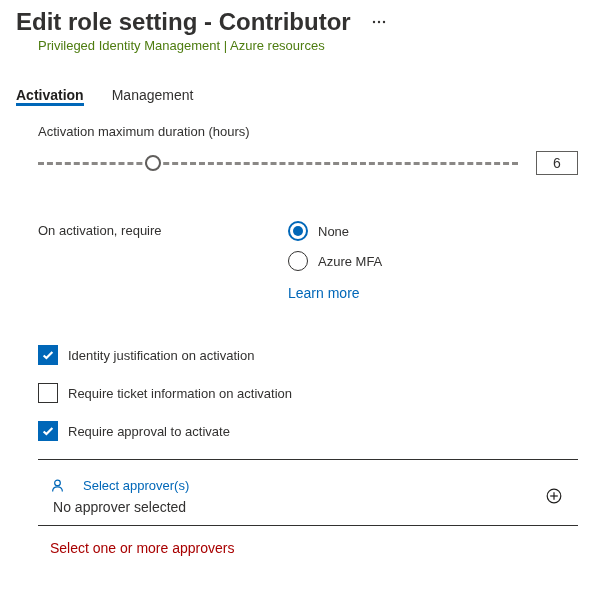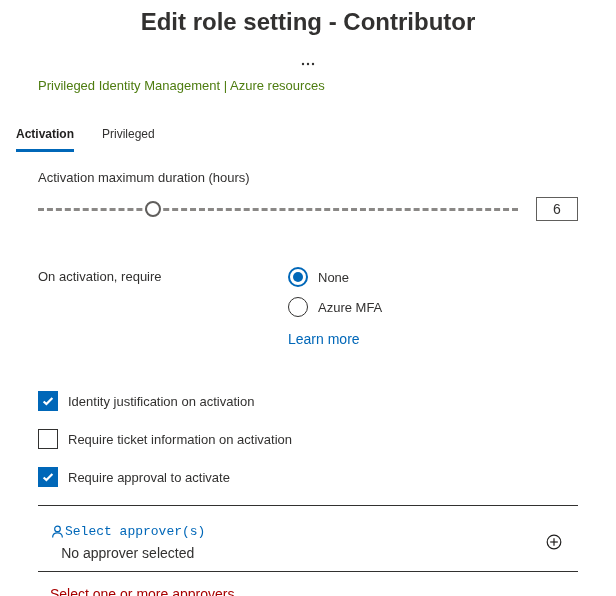--- a/index.html
+++ b/index.html
@@ -4,34 +4,34 @@
   <style>
     * { box-sizing: border-box; margin: 0; padding: 0; }
     body {
       font-family: "Segoe UI", -apple-system, BlinkMacSystemFont, sans-serif;
       font-size: 13px;
       color: #323130;
       background: #fff;
       width: 616px;
       padding: 8px 16px 16px 16px;
     }
-    .header { display: flex; align-items: center; gap: 16px; flex-direction: column; }
+    .header { display: flex; align-items: center; gap: 16px; }
     .page-title { font-size: 24px; font-weight: 600; }
     .more-icon { color: #323130; padding: 4px; cursor: pointer; }
     .subtitle { color: #4d7c0f; font-size: 13px; margin-top: 2px; margin-left: 22px; }
     .tabs {
       display: flex;
       gap: 28px;
       margin-top: 28px;
       border-bottom: 0 solid #edebe9;
     }
     .tab {
-      font-size: 12px;
+      font-size: 14px;
       color: #323130;
-      padding: 6px 0 8px 0;
+      padding: 6px 0 0 0;
       cursor: pointer;
       border-bottom: 3px solid transparent;
     }
     .tab.active {
       font-weight: 600;
       color: #201f1e;
       border-bottom-color: #0067b8;
     }
     .section { padding: 18px 22px 0 22px; }
     .field-label { font-size: 13px; color: #323130; margin-bottom: 12px; }
@@ -90,21 +90,21 @@
       cursor: pointer;
     }
     .checkbox.checked { background: #0067b8; border-color: #0067b8; }
     .checkbox.checked svg { display: block; }
     .checkbox svg { display: none; }
     .check-label { font-size: 13px; cursor: pointer; }
     .divider { border: none; border-top: 1px solid #323130; margin: 8px 0 6px 0; }
     .approver-section { padding: 8px 0 0 0; }
     .approver-head { display: flex; align-items: flex-start; justify-content: space-between; padding: 4px 12px 2px 12px; }
     .approver-left { display: flex; flex-direction: column; gap: 4px; }
-    .approver-title-row { display: flex; gap: 0; color: #0067b8; font-family: Liberation Mono, monospace; }
+    .approver-title-row { display: flex; gap: 18px; color: #0067b8; }
     .approver-title { font-size: 13px; }
     .approver-value { font-size: 14px; color: #323130; margin-top: 2px; text-align: center; }
     .add-icon { cursor: pointer; padding: 4px; margin-top: 6px; }
     .error { color: #a80000; font-size: 14px; margin: 14px 0 0 12px; }
     svg { display: block; }
   </style>
 </head>
 <body>
 
 <div class="header">
@@ -114,21 +114,21 @@
         <circle cx="3" cy="8" r="1.2"></circle>
         <circle cx="8" cy="8" r="1.2"></circle>
         <circle cx="13" cy="8" r="1.2"></circle>
       </svg>
   </span>
 </div>
 <div class="subtitle">Privileged Identity Management | Azure resources</div>
 
 <div class="tabs">
   <div class="tab active">Activation</div>
-  <div class="tab">Privileged</div>
+  <div class="tab">Management</div>
 </div>
 
 <div class="section">
   <div class="field-label">Activation maximum duration (hours)</div>
   <div class="slider-row">
     <div class="slider">
       <div class="track"></div>
       <div class="thumb" id="slider-thumb" style="left: 24%;"></div>
     </div>
     <div class="value-box">6</div>

